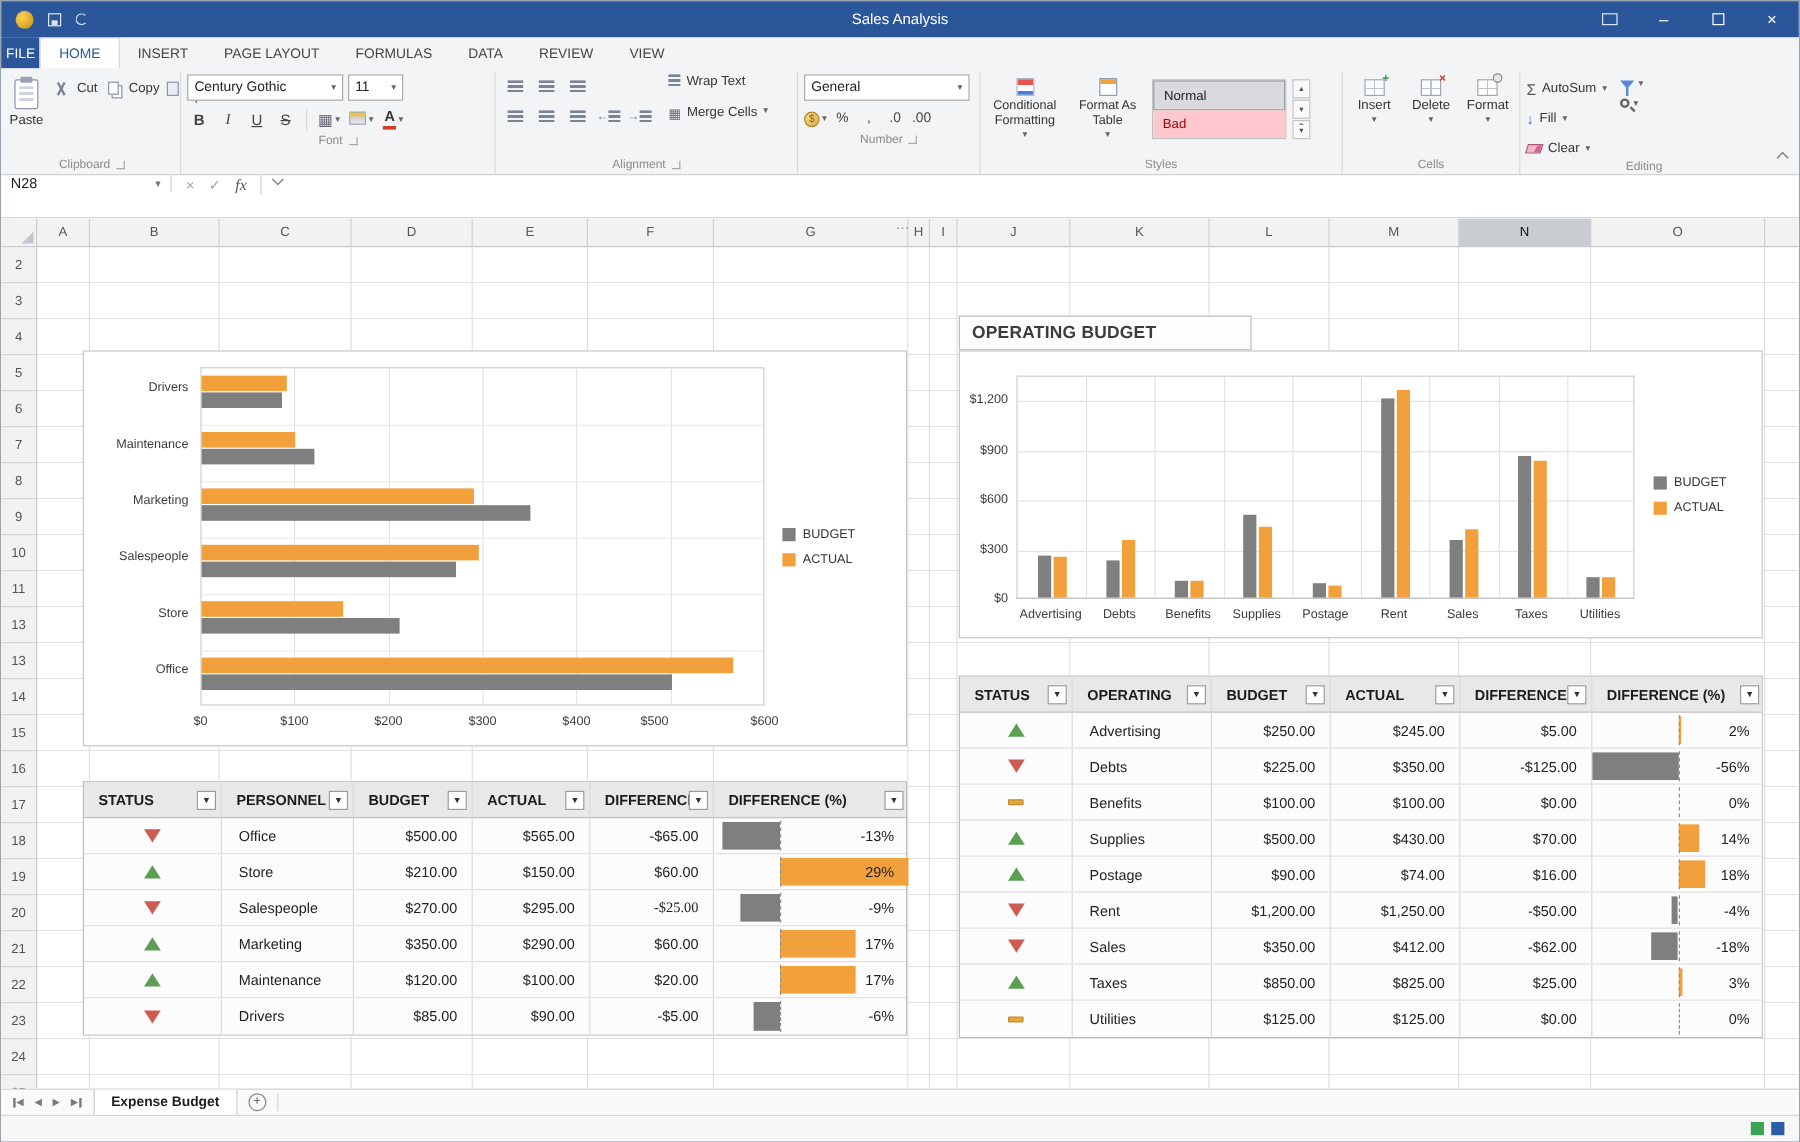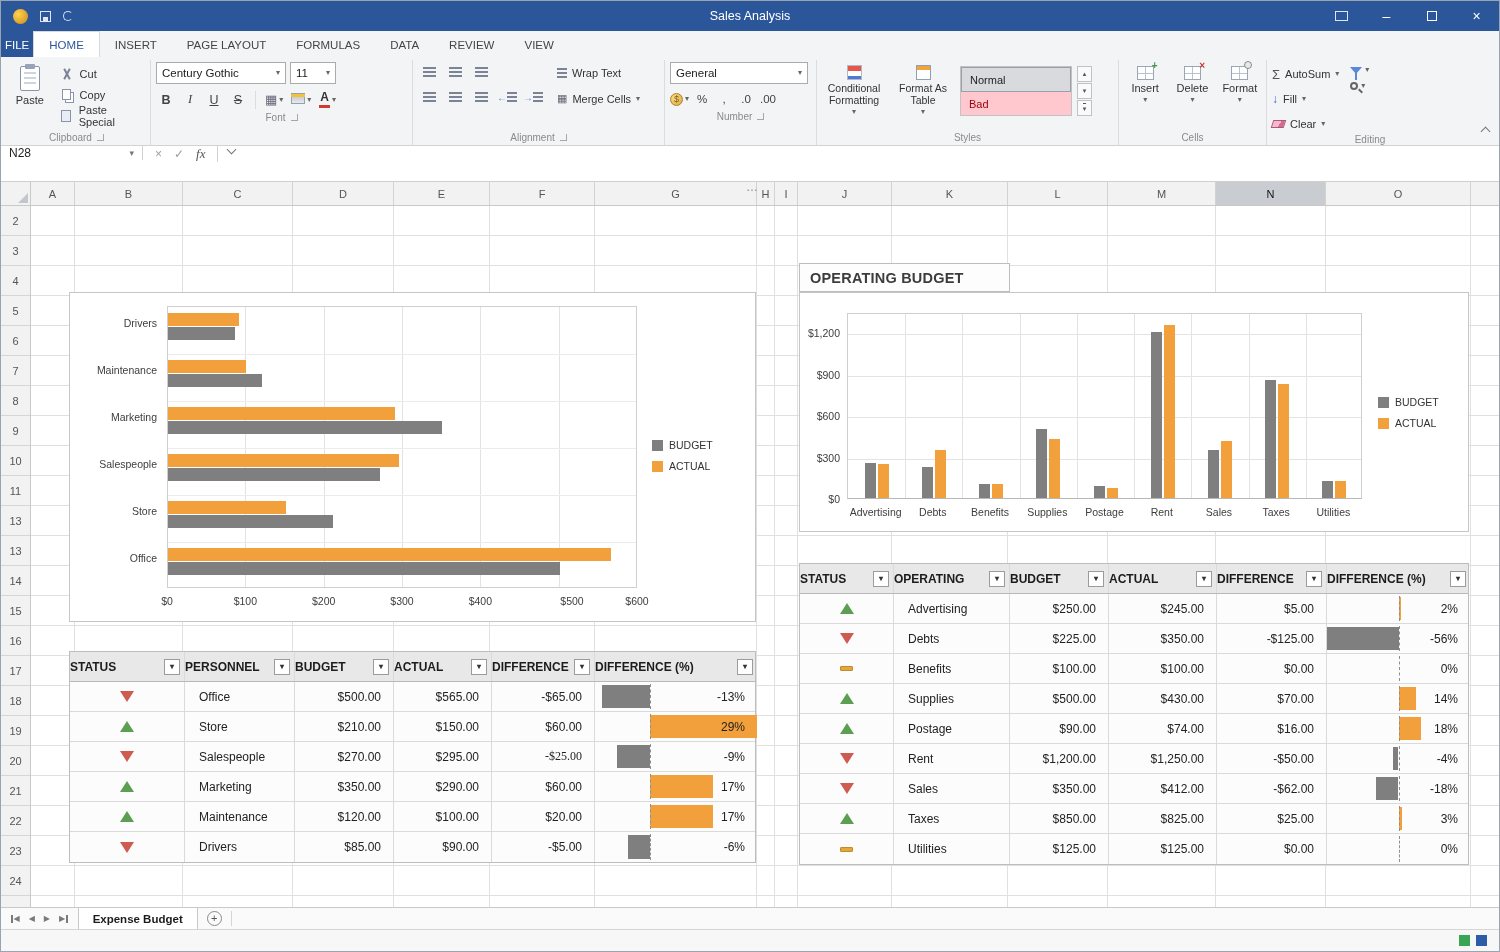--- a/index.html
+++ b/index.html
@@ -27,21 +27,21 @@
   .tab.active{background:#fff;color:#2B579A;border:1px solid #d8d8d8;border-bottom:none}
 
   
   .ribbon{height:89px;background:#f3f4f5;border-bottom:1px solid #d2d2d2;display:flex;position:relative;padding:3px 0 0 2px;flex:0 0 auto}
   .rgroup{height:100%;border-right:1px solid #dcdcdc;display:flex;flex-direction:column;padding:2px 5px 0}
   .rg-body{flex:1;display:flex;gap:5px;align-items:flex-start}
   .rg-label{height:15px;display:flex;align-items:center;justify-content:center;gap:5px;font-size:10px;color:#8a8a8a}
   .launcher{width:7px;height:7px;border-right:1px solid #9a9a9a;border-bottom:1px solid #9a9a9a;opacity:.85}
   .bigbtn{width:46px;display:flex;flex-direction:column;align-items:center;gap:3px;padding-top:4px;font-size:11px;color:#333;text-align:center}
   .caret{font-size:8px;color:#666;line-height:1}
-  .minicol{display:flex;flex-direction:column;justify-content:flex-start;padding-top:1px}
+  .minicol{display:flex;flex-direction:row;justify-content:flex-start;padding-top:1px}
   .minibtn{display:flex;align-items:center;gap:6px;font-size:11px;color:#333;height:21px;padding:0 3px}
   .mi{width:14px;display:flex;justify-content:center;align-items:center}
   .ic-clipboard{width:20px;height:25px;border:1px solid #8a93a8;background:#fff;border-radius:2px;position:relative}
   .ic-clipboard:before{content:"";position:absolute;top:-3px;left:4px;width:10px;height:5px;background:#98a2b8;border-radius:1px}
   .ic-clipboard:after{content:"";position:absolute;top:5px;left:3px;width:12px;height:13px;background:repeating-linear-gradient(#cdd4e2 0 2px,transparent 2px 5px)}
   .ic-cut{position:relative;width:12px;height:12px}
   .ic-cut:before,.ic-cut:after{content:"";position:absolute;left:5px;top:0;width:2px;height:12px;background:#7b8494}
   .ic-cut:before{transform:rotate(28deg)}.ic-cut:after{transform:rotate(-28deg)}
   .ic-copy{width:9px;height:11px;border:1px solid #8a93a8;background:#fff;box-shadow:3px 3px 0 -1px #fff,3px 3px 0 0 #8a93a8}
   .ic-ps{width:10px;height:12px;border:1px solid #8a93a8;background:#e8edf5}
@@ -54,21 +54,21 @@
   .vsep{width:1px;height:18px;background:#dcdcdc;margin:0 3px}
   .bglyph{font-size:13px;color:#667}
   .ic-fill{width:14px;height:11px;background:linear-gradient(#b9bec8,#e7eaee);border:1px solid #98a0ad;position:relative;margin-bottom:3px}
   .ic-fill:after{content:"";position:absolute;left:-1px;right:-1px;bott
 om:-4px;height:3px;background:#f4c13c}
   .ic-fc{font-size:12px;font-weight:bold;color:#333;border-bottom:3px solid #d03b2f;line-height:1.1;padding:0 1px}
   .albtn{width:22px;height:20px;display:flex;align-items:center;justify-content:center}
   .ibars{display:inline-block;width:13px;height:10px;background:repeating-linear-gradient(#7b8494 0 2px,transparent 2px 4px)}
   .ibars.sm{width:10px}
   .arr{font-size:10px;color:#5b87d6}
-  .wrapbtn{display:flex;align-items:center;gap:5px;font-size:11px;color:#333;height:21px}
+  .wrapbtn{display:flex;align-items:flex-start;gap:5px;font-size:11px;color:#333;height:21px}
   .numbtn{height:20px;min-width:18px;display:flex;align-items:center;justify-content:center;font-size:11.5px;color:#444;gap:2px}
   .ic-coins{width:13px;height:13px;border-radius:50%;background:radial-gradient(circle at 35% 35%,#ffe08a,#d9a33c);border:1px solid #b08428;font-size:9px;color:#7a5a12;display:flex;align-items:center;justify-content:center}
   .stylebtn{width:64px;display:flex;flex-direction:column;align-items:center;gap:2px;padding-top:3px;font-size:10.5px;line-height:1.15;color:#333;text-align:center}
   .ic-cf{width:15px;height:15px;border:1px solid #b3b9c4;background:linear-gradient(180deg,#e6574b 0 5px,#fff 5px 10px,#4f79d8 10px 15px)}
   .ic-ft{width:15px;height:15px;border:1px solid #8fa0b5;background:linear-gradient(180deg,#f2a33c 0 4px,#fff 4px),repeating-linear-gradient(90deg,transparent 0 6px,#c8cfda 6px 7px)}
   .stylegal{width:112px;height:50px;border:1px solid #c2c2c2;background:#fff;display:flex;flex-direction:column;margin-top:4px}
   .galitem{flex:1;display:flex;align-items:center;padding-left:8px;font-size:11px;color:#222}
   .galitem.normal{background:#d8dadd;border:1px solid #9aa0a8}
   .galitem.bad{background:#FFC7CE;color:#9C0006}
   .galbtns{display:flex;flex-direction:column;width:15px;height:50px;gap:1px;margin-top:4px}
@@ -127,21 +127,21 @@
   .legend{position:absolute;display:flex;flex-direction:column;gap:9px}
   .legitem{display:flex;align-items:center;gap:6px;font-size:10.5px;color:#333}
   .sw{width:11px;height:11px;flex:0 0 auto}
 
   .dashtable{position:absolute;background:#fcfcfc;border:1px solid #bdbdbd;font-size:12px;z-index:1}
   .thead{display:flex;height:30px;background:#e8e8e8;border-bottom:1px solid #b9b9b9;font-weight:bold}
   .trow{display:flex;height:30px;border-bottom:1px solid #dadada;background:#fcfcfc}
   .trow:last-child{border-bottom:none}
   .tc{position:relative;display:flex;align-items:center;border-right:1px solid #dadada;height:100%;flex:0 0 auto}
   .tc:last-child{border-right:none}
-  .th-label{font-size:12px;color:#1c1c1c;white-space:nowrap}
+  .th-label{padding-left:12px;font-size:12px;color:#1c1c1c;white-space:nowrap}
   .filter{position:absolute;right:4px;top:50%;transform:translateY(-50%);width:16px;height:16px;border:1px solid #9b9b9b;background:#fff;display:flex;align-items:center;justify-content:center;font-size:8px;color:#333}
   .c-status{justify-content:center}
   .c-name{padding-left:14px;color:#222}
   .c-num{justify-content:flex-end;padding-right:12px;color:#222}
   .tri-up{width:0;height:0;border-left:7px solid transparent;border-right:7px solid transparent;border-bottom:11px solid #5C9E52}
   .tri-dn{width:0;height:0;border-left:7px solid transparent;border-right:7px solid transparent;border-top:11px solid #CE5B4F}
   .dash-flat{width:13px;height:5px;background:#E3A838;border:1px solid #c08c2e;border-radius:1px}
   .axisln{position:absolute;top:2px;bottom:2px;border-left:1px dashed #8f8f8f;z-index:1}
   .dbar{position:absolute;top:3px;bottom:3px;z-index:0}
   .pctval{position:absolute;right:12px;top:0;bottom:0;display:flex;align-items:center;z-index:2}
@@ -523,21 +523,21 @@
               <div class="bar" style="left: 0px; top: 194px; height: 13px; width: 117.5px; background: rgb(242, 160, 59);"></div>
               <div class="bar" style="left: 0px; top: 208px; height: 13px; width: 164.5px; background: rgb(127, 127, 127);"></div>
               <div class="bar" style="left: 0px; top: 241px; height: 13px; width: 442.583px; background: rgb(242, 160, 59);"></div>
               <div class="bar" style="left: 0px; top: 255px; height: 13px; width: 391.667px; background: rgb(127, 127, 127);"></div>
             </div>
             <div class="axislab" style="left: 72px; top: 302px; width: 50px; text-align: center;">$0</div>
             <div class="axislab" style="left: 150.333px; top: 302px; width: 50px; text-align: center;">$100</div>
             <div class="axislab" style="left: 228.667px; top: 302px; width: 50px; text-align: center;">$200</div>
             <div class="axislab" style="left: 307px; top: 302px; width: 50px; text-align: center;">$300</div>
             <div class="axislab" style="left: 385.333px; top: 302px; width: 50px; text-align: center;">$400</div>
-            <div class="axislab" style="left: 463.667px; top: 302px; width: 50px; text-align: right;">$500</div>
+            <div class="axislab" style="left: 463.667px; top: 302px; width: 50px; text-align: left;">$500</div>
             <div class="axislab" style="left: 542px; top: 302px; width: 50px; text-align: center;">$600</div>
             <div class="catlab" style="left: 0px; top: 23.5px; width: 87px; text-align: right;">Drivers</div>
             <div class="catlab" style="left: 0px; top: 70.5px; width: 87px; text-align: right;">Maintenance</div>
             <div class="catlab" style="left: 0px; top: 117.5px; width: 87px; text-align: right;">Marketing</div>
             <div class="catlab" style="left: 0px; top: 164.5px; width: 87px; text-align: right;">Salespeople</div>
             <div class="catlab" style="left: 0px; top: 211.5px; width: 87px; text-align: right;">Store</div>
             <div class="catlab" style="left: 0px; top: 258.5px; width: 87px; text-align: right;">Office</div>
             <div class="legend" style="left: 582px; top: 146px;">
               <div class="legitem">
                 <div class="sw" style="background: rgb(127, 127, 127);"></div>
@@ -655,21 +655,21 @@
               <div class="tc c-num" style="width: 98px;">$90.00</div>
               <div class="tc c-num" style="width: 103px;">-$5.00</div>
               <div class="tc" style="width: 162px;">
                 <div class="axisln" style="left: 34%;"></div>
                 <div class="dbar" style="width: 13.6552%; left: 20.3448%; background: rgb(127, 127, 127);"></div>
                 <div class="pctval">-6%</div>
               </div>
             </div>
           </div>
 
-        <div class="titlebox" style="left:768px;top:57px;width:211px;height:29px">
+        <div class="titlebox" style="left:768px;top:57px;width:244px;height:29px">
             <span>OPERATING BUDGET</span>
           </div>
         <div class="chartpanel" id="o-chart" style="left:768px;top:86px;width:670px;height:240px">
             <div class="plot" style="left: 47px; top: 20px; width: 515px; height: 186px; border-bottom-color: rgb(183, 183, 183);">
               <div class="gl" style="top: 144.5px; left: 0px; right: 0px; height: 1px;"></div>
               <div class="gl" style="top: 103px; left: 0px; right: 0px; height: 1px;"></div>
               <div class="gl" style="top: 61.5px; left: 0px; right: 0px; height: 1px;"></div>
               <div class="gl" style="top: 20px; left: 0px; right: 0px; height: 1px;"></div>
               <div class="gl" style="left: 57.2222px; top: 0px; bottom: 0px; width: 1px;"></div>
               <div class="gl" style="left: 114.444px; top: 0px; bottom: 0px; width: 1px;"></div>

